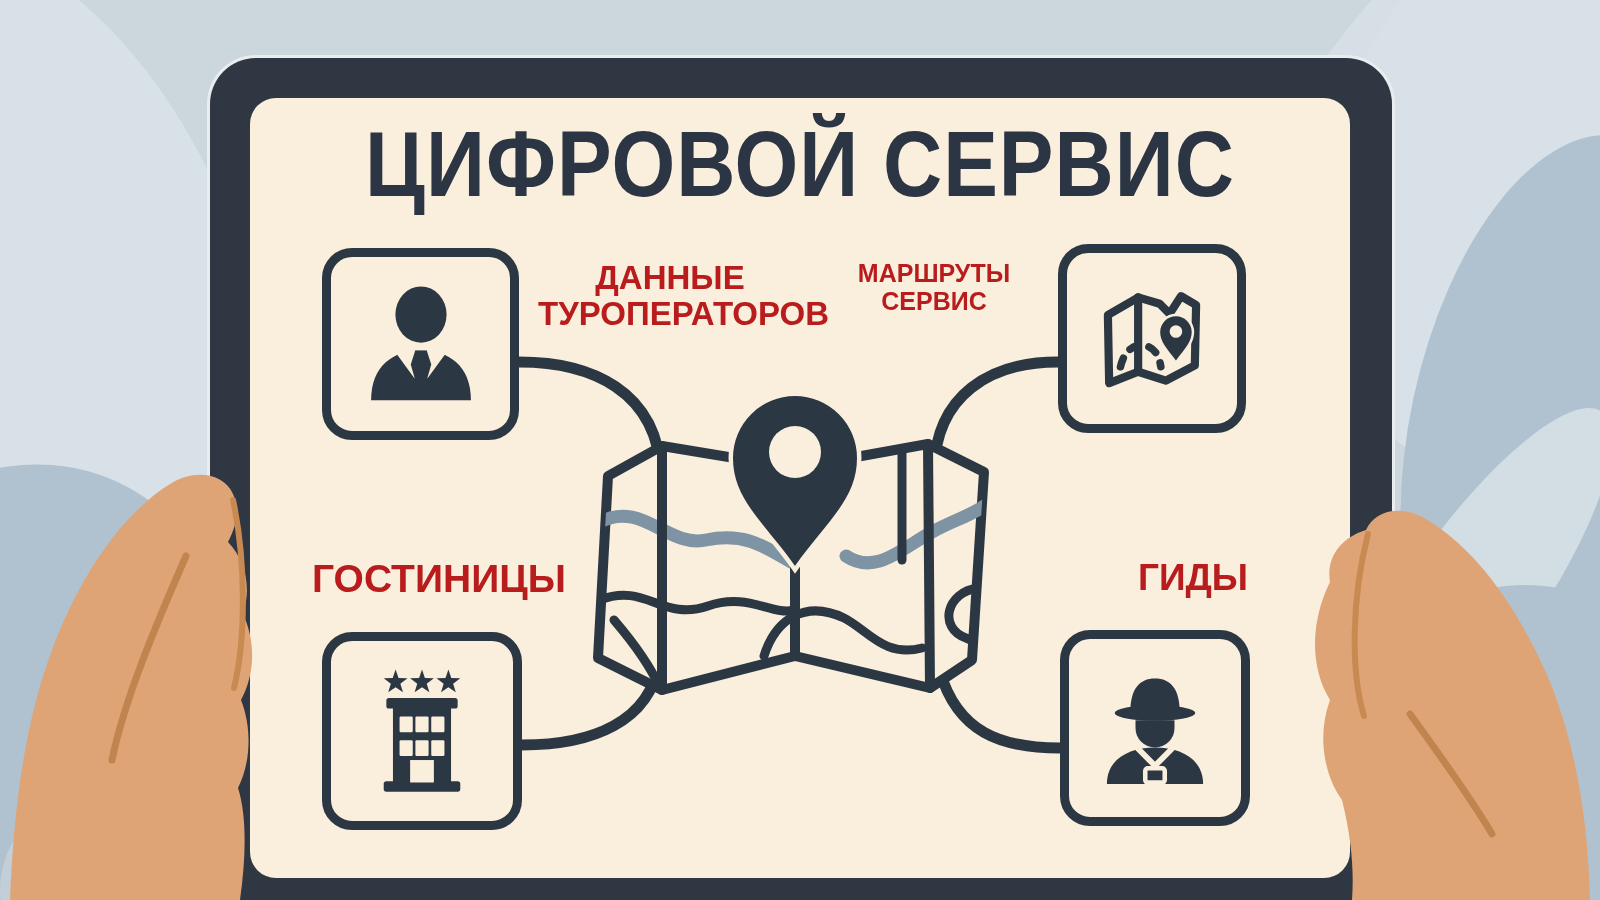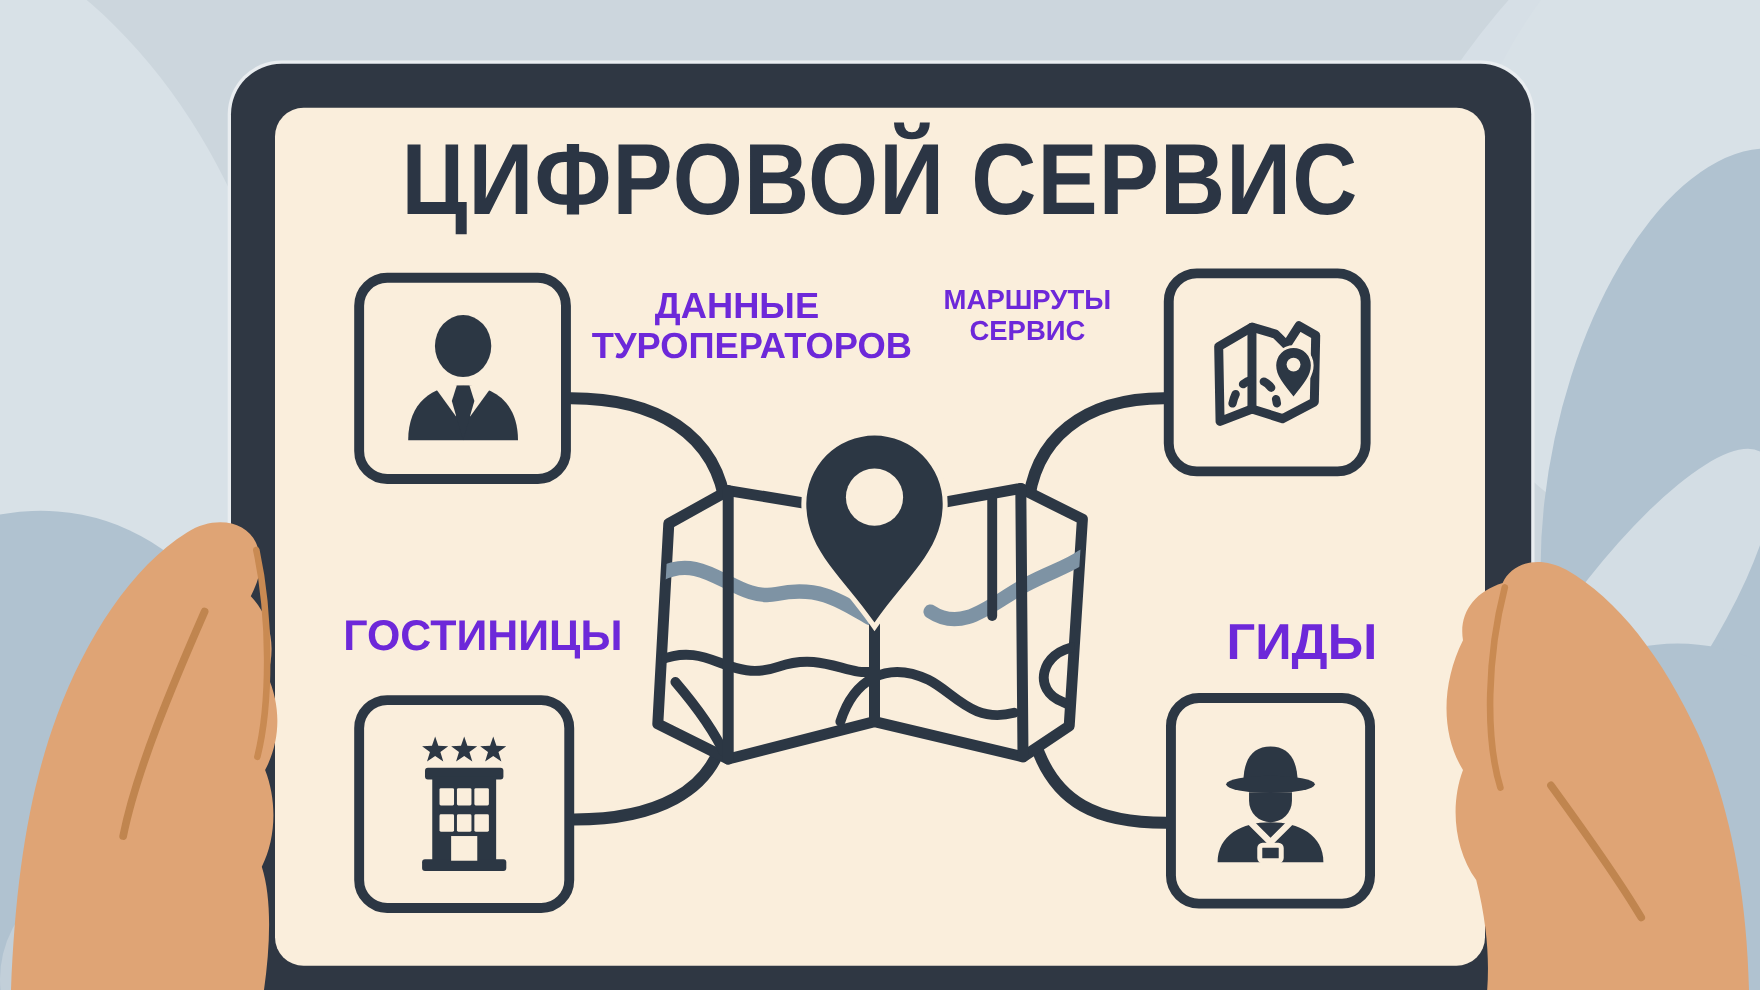--- a/index.html
+++ b/index.html
@@ -29,27 +29,27 @@
   .node-box{
     position:absolute;z-index:4;box-sizing:border-box;
     background:#faeedc;border:9px solid #2c3744;border-radius:30px;
     display:flex;align-items:center;justify-content:center;
   }
   .box-tl{left:322px;top:248px;width:197px;height:192px;}
   .box-tr{left:1058px;top:244px;width:188px;height:189px;}
   .box-bl{left:322px;top:632px;width:200px;height:198px;}
   .box-br{left:1060px;top:630px;width:190px;height:196px;}
   .label{
-    position:absolute;z-index:5;text-align:center;color:#6d28d9;
+    position:absolute;z-index:5;text-align:center;color:#b91c1c;
     font-weight:800;line-height:1.1;
   }
   .label-tl{left:538px;top:260px;width:264px;font-size:33px;}
   .label-tr{left:814px;top:260px;width:240px;font-size:25px;}
   .label-bl{left:312px;top:558px;width:220px;font-size:39px;}
-  .label-br{left:1032px;top:558px;width:220px;font-size:46px;text-align:right;}
+  .label-br{left:1083px;top:558px;width:220px;font-size:37px;}
   .hands-svg{position:absolute;left:0;top:0;z-index:6;pointer-events:none;}
 </style>
 </head>
 <body>
 
 <div class="stage">
 
   <svg class="bg-svg" width="1600" height="900" viewBox="0 0 1600 900">
     <rect x="0" y="0" width="1600" height="900" fill="#ccd6dd"></rect>
     <ellipse cx="30" cy="240" rx="190" ry="330" fill="#d8e1e7" transform="rotate(-28 30 240)"></ellipse>

